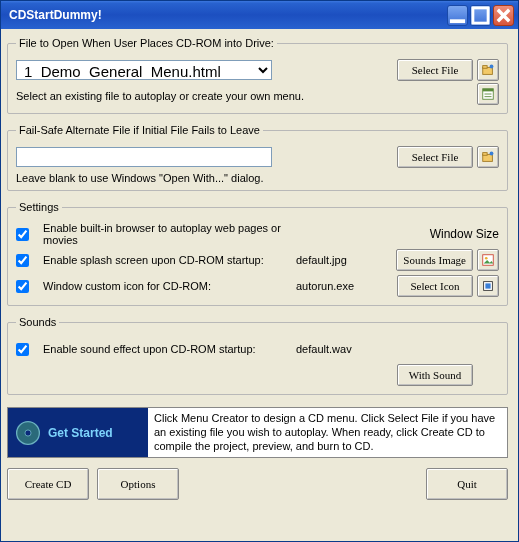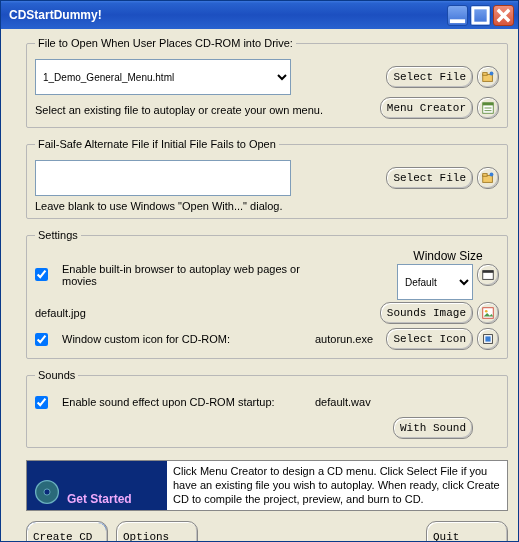--- a/index.html
+++ b/index.html
@@ -41,21 +41,21 @@
     font-size: 11px;
     font-weight: bold;
     line-height: 1;
   }
   .win-btn.close {
     background: linear-gradient(to bottom, #f08f7b, #d6553b);
     border-color: #a83a1a;
   }
   .client {
     flex: 1;
-    padding: 8px 10px 8px 25px;
+    padding: 8px 10px 8px 6px;
     display: flex;
     flex-direction: column;
     gap: 4px;
     overflow: hidden;
   }
   fieldset {
     border: 1px solid #b8b8b8;
     border-radius: 2px;
     padding: 8px 8px 6px 8px;
     margin: 0 0 6px 0;
@@ -68,37 +68,37 @@
   }
   .row {
     display: flex;
     align-items: center;
     gap: 6px;
     margin: 2px 0;
   }
   .row .grow { flex: 1; }
   select.dropdown, input.textbox {
     font-family: Tahoma, sans-serif;
-    font-size: 10px;
+    font-size: 15px;
     border: 1px solid #7f9db9;
     background: #fff;
-    height: 36px;
+    height: 20px;
     padding: 1px 3px;
   }
   .btn {
-    font-family: Liberation Mono, monospace;
+    font-family: Liberation Serif, serif;
     font-size: 11px;
     background: #ece9d8;
     border: 1px solid #888;
-    border-radius: 10px;
+    border-radius: 2px;
     padding: 2px 6px;
     height: 22px;
     min-width: 76px;
     box-shadow: inset 1px 1px 0 #fff, inset -1px -1px 0 #c0c0c0;
-    text-align: left;
+    text-align: center;
     cursor: default;
   }
   .icon-btn {
     width: 22px; height: 22px;
     min-width: 22px;
     padding: 0;
     display: flex;
     align-items: center;
     justify-content: center;
   }
@@ -124,24 +124,24 @@
   }
   .ws-label { font-size: 12px; text-align:center; }
   .get-started-bar {
     display: flex;
     margin: 2px 0 6px 0;
     border: 1px solid #888;
   }
   .gs-left {
     width: 140px;
     background: #0a2a7a;
-    color: #f0abfc;
+    color: #7dd3fc;
     font-weight: bold;
     display: flex;
-    align-items: flex-end;
+    align-items: center;
     gap: 6px;
     padding: 4px 6px;
     font-size: 12px;
     flex-shrink:0;
   }
   .gs-left svg { width: 28px; height: 28px; flex-shrink:0; }
   .gs-right {
     flex: 1;
     background: #fff;
     padding: 4px 6px;
@@ -197,35 +197,34 @@
                 <rect x="2" y="5" width="11" height="8" fill="#f2c968" stroke="#a07820"></rect>
                 <rect x="2" y="3" width="5" height="3" fill="#f2c968" stroke="#a07820"></rect>
                 <circle cx="12" cy="4" r="2.2" fill="#3a7fd6"></circle>
               </svg>
           </button>
         </div>
       </div>
       <div class="row">
         <div class="hint grow">Select an existing file to autoplay or create your own menu.</div>
         <div class="right-col">
-          <button class="btn">Menu Creator</button>
           <button class="btn icon-btn">
             <svg viewBox="0 0 16 16">
                 <rect x="2" y="2" width="12" height="12" fill="#fff" stroke="#5a8a3a"></rect>
                 <rect x="2" y="2" width="12" height="3" fill="#5a8a3a"></rect>
                 <line x1="4" y1="8" x2="12" y2="8" stroke="#5a8a3a"></line>
                 <line x1="4" y1="11" x2="12" y2="11" stroke="#5a8a3a"></line>
               </svg>
           </button>
         </div>
       </div>
     </fieldset>
 
     <fieldset>
-      <legend>Fail-Safe Alternate File if Initial File Fails to Open</legend>
+      <legend>Fail-Safe Alternate File if Initial File Fails to Leave</legend>
       <div class="row">
         <input class="textbox" style="width: 256px;" type="text" value="">
         <div class="right-col">
           <button class="btn">Select File</button>
           <button class="btn icon-btn">
             <svg viewBox="0 0 16 16">
                 <rect x="2" y="5" width="11" height="8" fill="#f2c968" stroke="#a07820"></rect>
                 <rect x="2" y="3" width="5" height="3" fill="#f2c968" stroke="#a07820"></rect>
                 <circle cx="12" cy="4" r="2.2" fill="#3a7fd6"></circle>
               </svg>
@@ -239,35 +238,28 @@
       <legend>Settings</legend>
 
       <div class="settings-row">
         <div class="chk label-col">
           <input type="checkbox" checked="" style="">
           <span>Enable built-in browser to autoplay web pages or movies</span>
         </div>
         <div class="val-col"></div>
         <div class="right-col" style="flex-direction:column; align-items:stretch; gap:1px;">
           <div class="ws-label">Window Size</div>
-          <div style="display:flex; gap:4px;">
-            <select class="dropdown" style="width:76px">
-              <option>Default</option>
-            </select>
-            <button class="btn icon-btn">
-              <svg viewBox="0 0 16 16">
-                  <rect x="2" y="3" width="12" height="10" fill="#fff" stroke="#333"></rect>
-                  <rect x="2" y="3" width="12" height="2.5" fill="#333"></rect>
-                </svg>
-            </button>
-          </div>
-        </div>
-      </div>
-
-      <div class="settings-row">
+        </div>
+      </div>
+
+      <div class="settings-row">
+        <div class="chk label-col">
+          <input type="checkbox" checked="" style="">
+          <span>Enable splash screen upon CD-ROM startup:</span>
+        </div>
         <div class="val-col">default.jpg</div>
         <div class="right-col">
           <button class="btn">Sounds Image</button>
           <button class="btn icon-btn">
             <svg viewBox="0 0 16 16">
                 <rect x="2" y="2" width="12" height="12" fill="#fff" stroke="#c43"></rect>
                 <circle cx="6" cy="6" r="1.5" fill="#e8b030"></circle>
                 <path d="M3 12 L7 8 L10 11 L12 9 L14 12 Z" fill="#4a9a4a"></path>
               </svg>
           </button>

